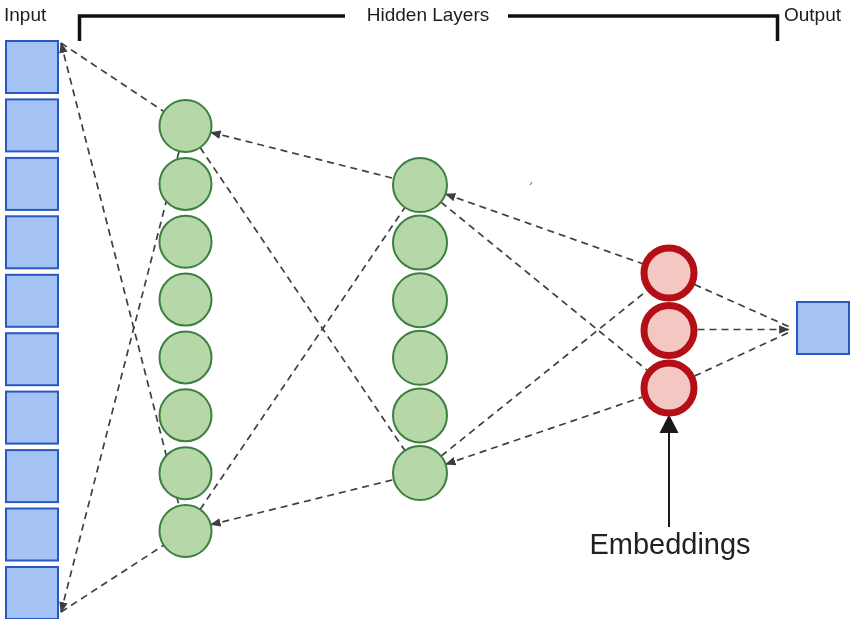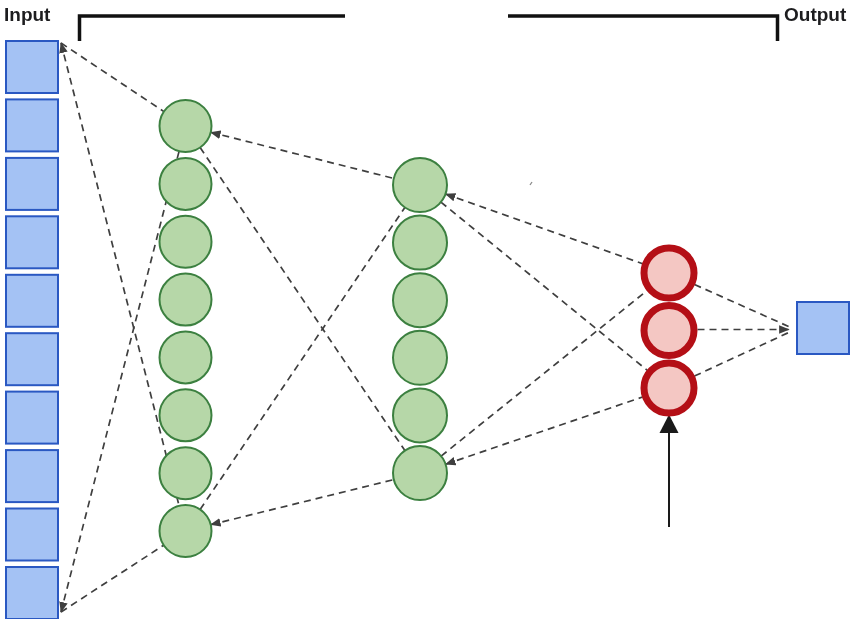--- a/index.html
+++ b/index.html
@@ -1,19 +1,19 @@
 <!DOCTYPE html>
 <html><head>
 <meta charset="utf-8">
 <style>
   html,body{margin:0;padding:0;background:#ffffff;}
   #canvas{position:relative;width:865px;height:619px;background:#ffffff;overflow:hidden;
           font-family:"Liberation Sans", sans-serif;}
   #net-svg{position:absolute;left:0;top:0;}
-  .lbl{position:absolute;color:#1d1d1f;font-size:19px;line-height:24px;white-space:nowrap;font-weight:bold;}
+  .lbl{position:absolute;color:#1d1d1f;font-size:19px;line-height:24px;white-space:nowrap;}
   #input-label{left:4px;top:3px;}
   #hidden-layers-label{left:349px;top:3px;width:158px;text-align:center;}
   #output-label{left:784px;top:3px;}
   #embeddings-label{left:579px;top:527px;width:182px;text-align:center;font-size:29px;line-height:34px;color:#212124;}
 </style>
 </head>
 <body>
 
 <div id="canvas">
   <svg id="net-svg" width="865" height="619" viewBox="0 0 865 619">
@@ -79,14 +79,16 @@
         <circle cx="420" cy="473.0" r="27" fill="#b6d7a8" stroke="#3c8040" stroke-width="2"></circle>
       </g>
       <g>
         <circle cx="669" cy="273.0" r="25" fill="#f4c7c3" stroke="#b40f16" stroke-width="7"></circle>
         <circle cx="669" cy="330.5" r="25" fill="#f4c7c3" stroke="#b40f16" stroke-width="7"></circle>
         <circle cx="669" cy="388.0" r="25" fill="#f4c7c3" stroke="#b40f16" stroke-width="7"></circle>
       </g>
       <rect x="797" y="302" width="52" height="52" fill="#a4c2f4" stroke="#2a58c2" stroke-width="2"></rect>
     </svg>
   <div class="lbl" id="input-label">Input</div>
+  <div class="lbl" id="hidden-layers-label">Hidden Layers</div>
   <div class="lbl" id="output-label">Output</div>
+  <div class="lbl" id="embeddings-label">Embeddings</div>
 </div>
 
 </body></html>

